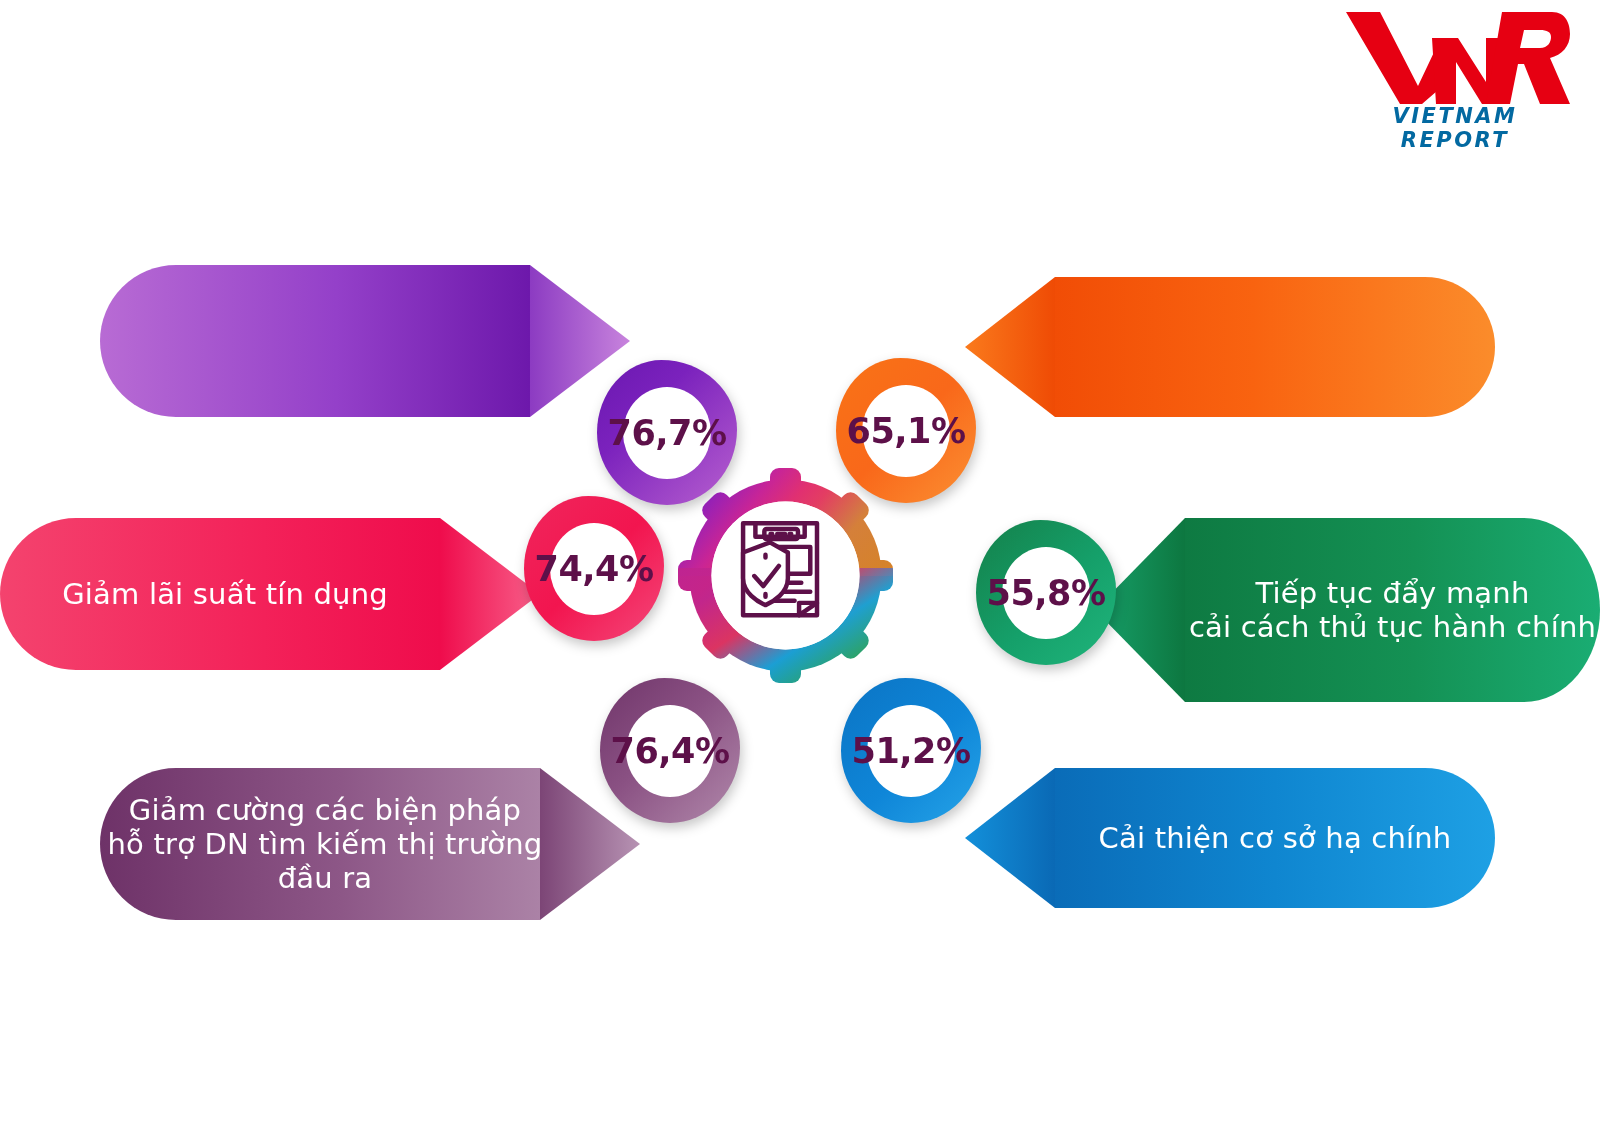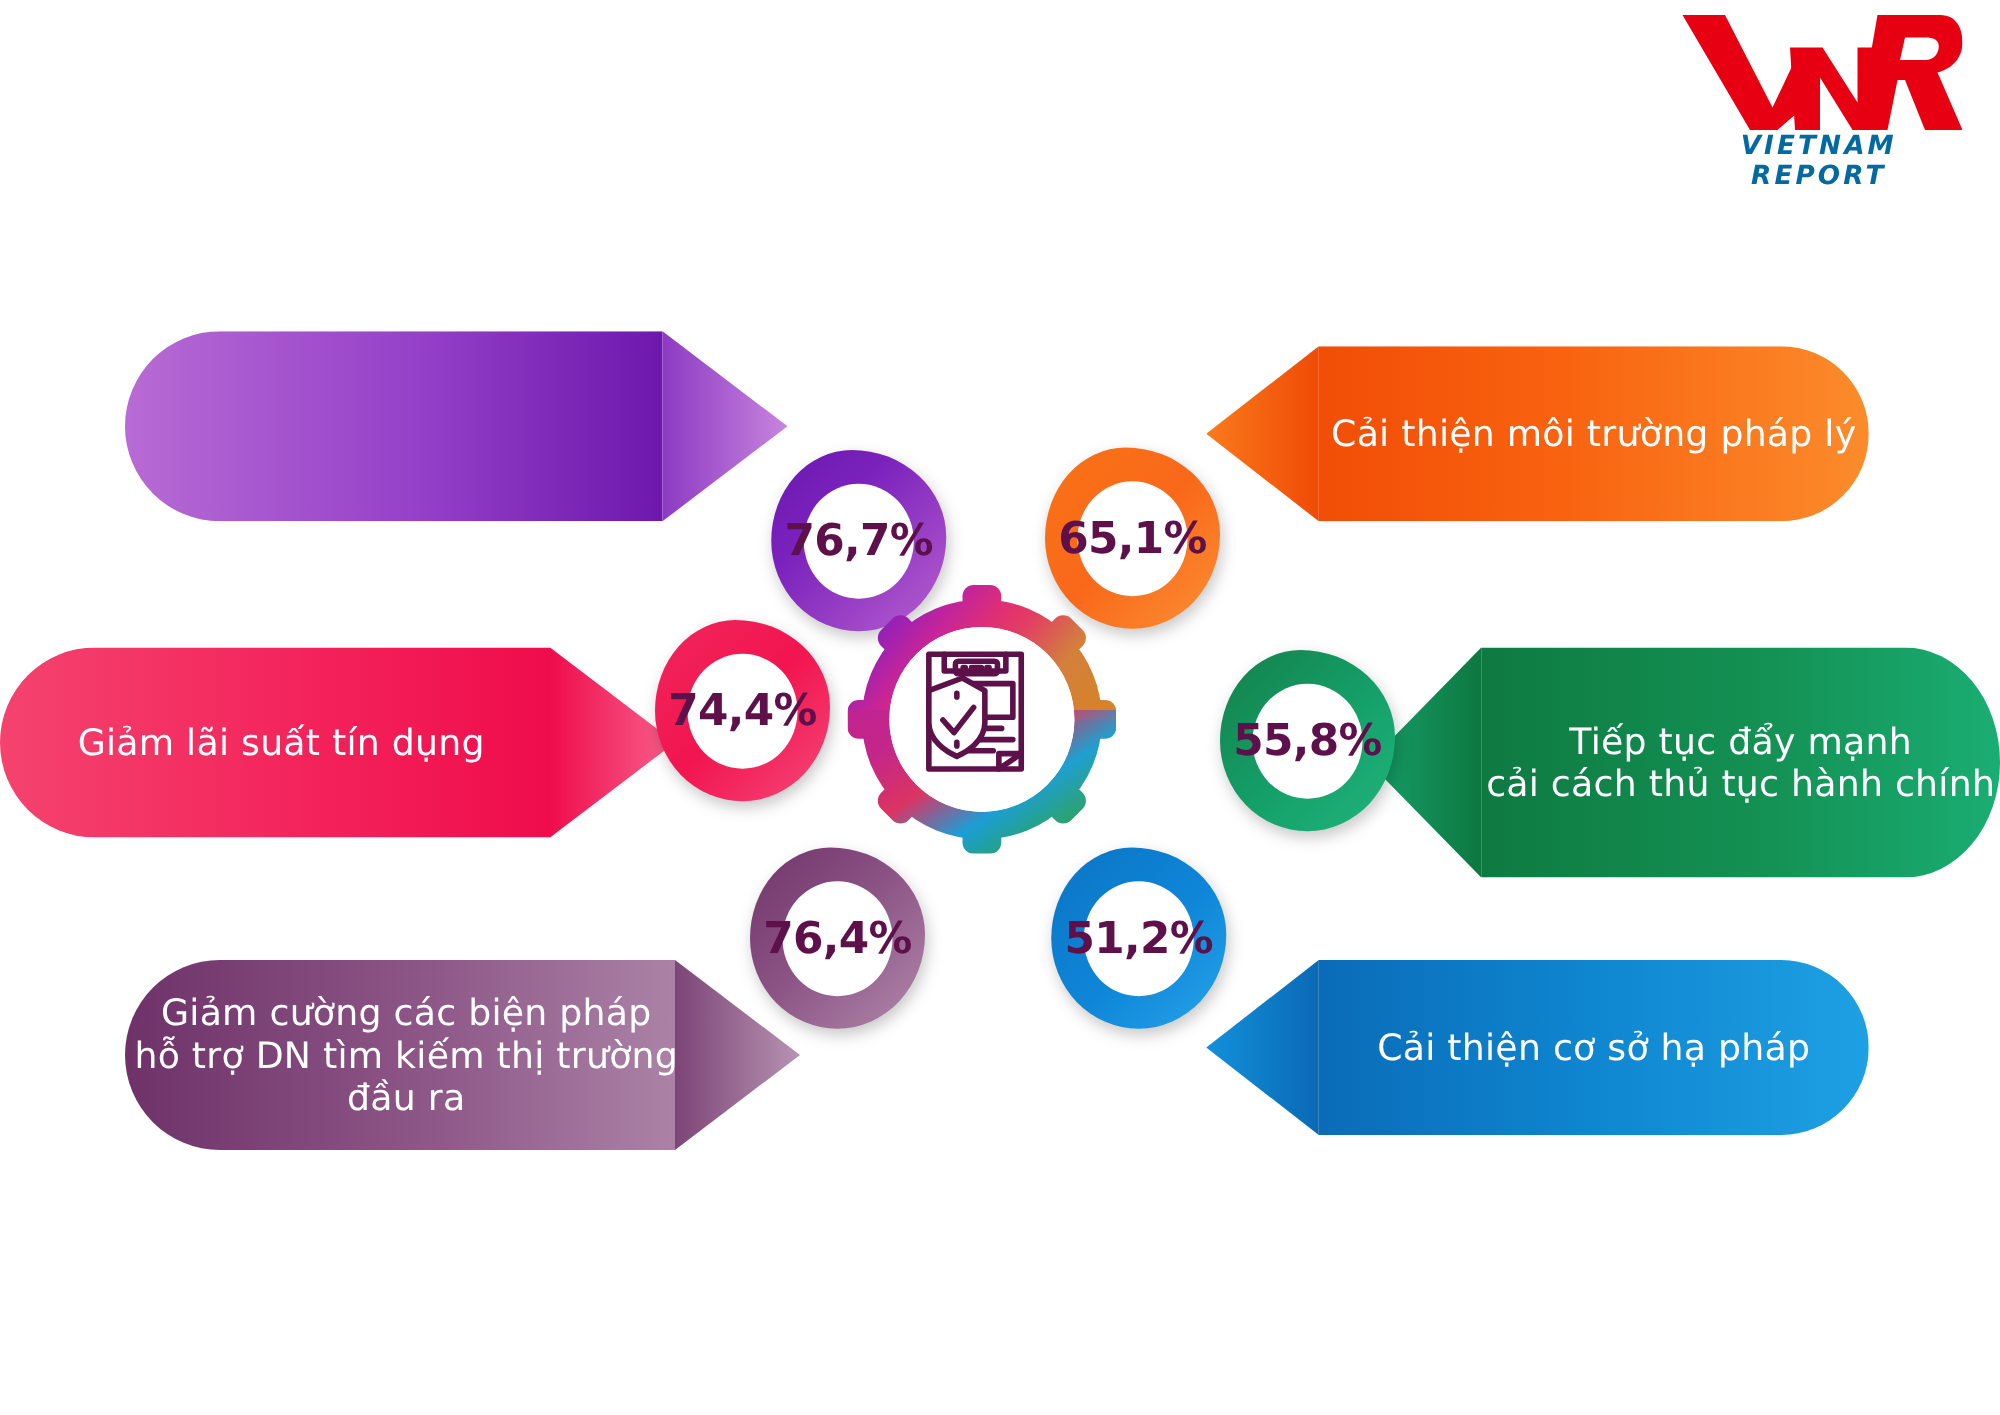--- a/index.html
+++ b/index.html
@@ -111,21 +111,21 @@
     transform: translate(-50%, -50%);
     color: #5d1049;
     font-weight: bold;
     font-size: 35px;
     letter-spacing: -0.5px;
     white-space: nowrap;
     z-index: 4;
     font-family: "DejaVu Sans", sans-serif;
   }
 
-  #bubble-credit   { left: 617px; top: 360px; }
+  #bubble-credit   { left: 597px; top: 360px; }
   #bubble-interest { left: 524px; top: 496px; }
   #bubble-market   { left: 600px; top: 678px; }
   #bubble-legal    { left: 836px; top: 358px; }
   #bubble-admin    { left: 976px; top: 520px; }
   #bubble-infra    { left: 841px; top: 678px; }
 
   
   #bubble-credit   .blob { background: linear-gradient(135deg,#6a17b0 0%,#7b22bd 35%,#b860cf 100%); }
   #bubble-interest .blob { background: linear-gradient(135deg,#f0265c 0%,#f2154f 50%,#f4487a 100%); }
   #bubble-market   .blob { background: linear-gradient(135deg,#70356a 0%,#8a5183 45%,#b189ab 100%); }
@@ -227,21 +227,20 @@
         <stop offset="100%" stop-color="#fb8c2b"></stop>
       </linearGradient>
       <linearGradient id="g-legal-head" x1="1" y1="0" x2="0" y2="0">
         <stop offset="0%" stop-color="#ef4b05"></stop>
         <stop offset="100%" stop-color="#fa7a1c"></stop>
       </linearGradient>
     </defs>
     <path d="M90,0 H460 A70,70 0 0 1 460,140 H90 Z" fill="url(#g-legal)"></path>
     <path d="M90,0 L90,140 L0,70 Z" fill="url(#g-legal-head)"></path>
   </svg>
-  <div class="arrow-label">Cải thiện môi trường pháp lý</div>
 </div>
 
 <div class="arrow right-arrow" id="arrow-admin">
   <svg viewBox="0 0 505 152" preserveAspectRatio="none">
     <defs>
       <linearGradient id="g-admin" x1="0" y1="0" x2="1" y2="0">
         <stop offset="0%" stop-color="#0e7a42"></stop>
         <stop offset="55%" stop-color="#149154"></stop>
         <stop offset="100%" stop-color="#1aad73"></stop>
       </linearGradient>
@@ -266,21 +265,21 @@
         <stop offset="100%" stop-color="#1ea0e4"></stop>
       </linearGradient>
       <linearGradient id="g-infra-head" x1="1" y1="0" x2="0" y2="0">
         <stop offset="0%" stop-color="#0a69b5"></stop>
         <stop offset="100%" stop-color="#1390da"></stop>
       </linearGradient>
     </defs>
     <path d="M90,0 H460 A70,70 0 0 1 460,140 H90 Z" fill="url(#g-infra)"></path>
     <path d="M90,0 L90,140 L0,70 Z" fill="url(#g-infra-head)"></path>
   </svg>
-  <div class="arrow-label">Cải thiện cơ sở hạ pháp</div>
+  <div class="arrow-label">Cải thiện cơ sở hạ chính</div>
 </div>
 
 <div class="bubble" id="bubble-credit">
   <div class="blob"></div>
   <div class="hole"></div>
   <div class="pct">76,7%</div>
 </div>
 
 <div class="bubble" id="bubble-interest">
   <div class="blob"></div>

